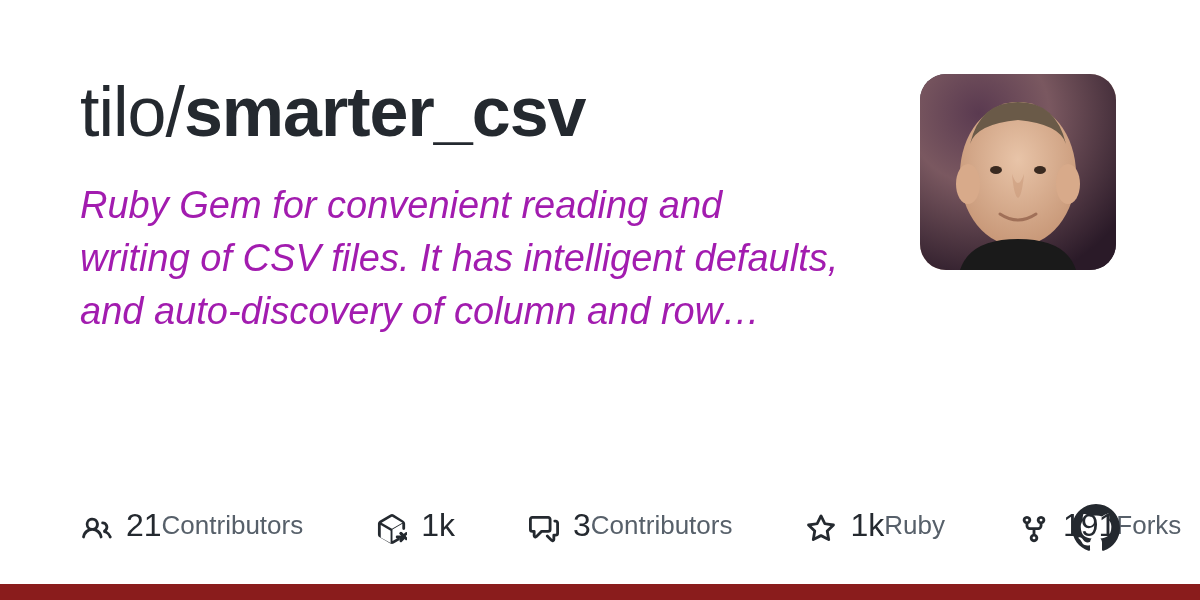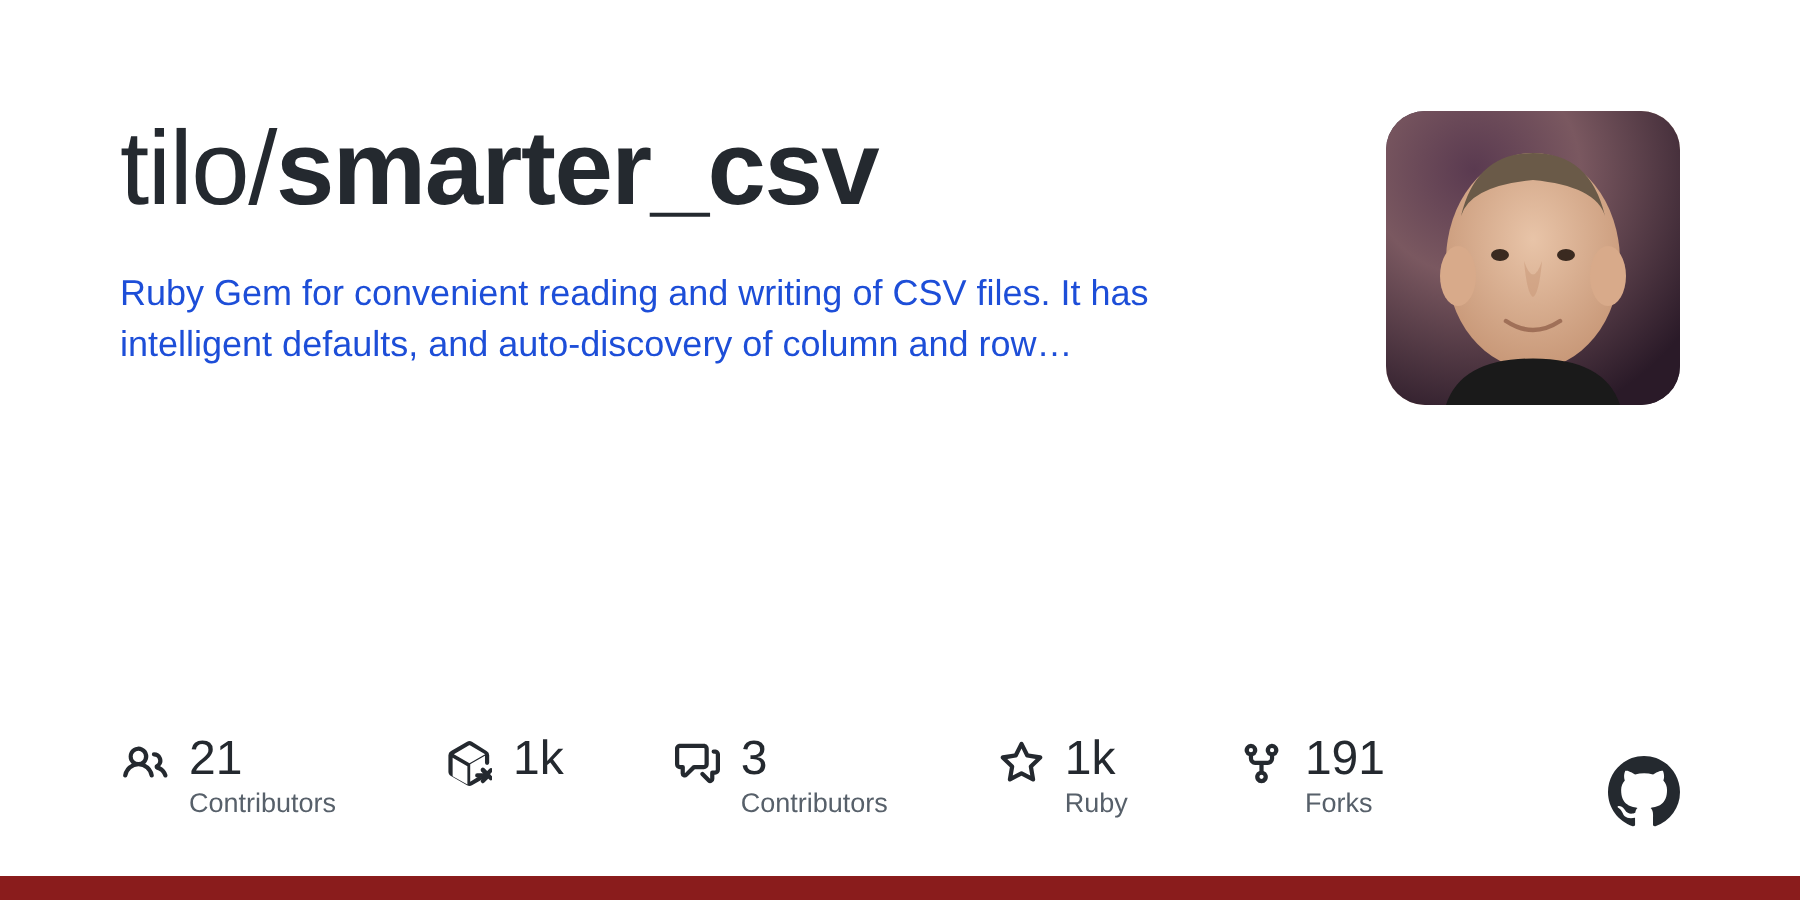--- a/index.html
+++ b/index.html
@@ -7,44 +7,44 @@
     font-family: -apple-system, BlinkMacSystemFont, "Segoe UI", Helvetica, Arial, sans-serif;
     background: #ffffff;
     width: 1200px;
     height: 600px;
     position: relative;
     overflow: hidden;
   }
   .content {
     padding: 74px 80px 0 80px;
     display: flex;
-    justify-content: space-between;
     gap: 40px;
   }
   .main {
     flex: 1;
     max-width: 800px;
   }
   .title {
     font-size: 70px;
     font-weight: 400;
     color: #24292f;
     letter-spacing: -1px;
     line-height: 1.1;
     margin-bottom: 28px;
   }
   .title .owner { font-weight: 400; }
   .title .slash { font-weight: 400; }
   .title .repo { font-weight: 700; }
   .description {
-    font-size: 24px;
+    font-size: 38px;
     line-height: 1.4;
-    color: #1d4ed8;
+    color: #a21caf;
     font-weight: 400;
     max-width: 760px;
+    font-style: italic;
   }
   .avatar-wrap {
     flex-shrink: 0;
   }
   .avatar {
     width: 196px;
     height: 196px;
     border-radius: 26px;
     background: linear-gradient(135deg, #3a2a3a 0%, #8a6a70 25%, #d4b8a8 50%, #b09080 70%, #2a2030 100%);
     position: relative;
@@ -70,29 +70,29 @@
   .stat-icon {
     width: 34px;
     height: 34px;
     display: flex;
     align-items: center;
     justify-content: center;
     color: #24292f;
     margin-top: 4px;
   }
   .stat-icon svg { width: 30px; height: 30px; }
-  .stat-text { display: flex; flex-direction: column; }
+  .stat-text { display: flex; flex-direction: row; }
   .stat-value {
     font-size: 32px;
     font-weight: 400;
     color: #24292f;
     line-height: 1.1;
   }
   .stat-label {
-    font-size: 18px;
+    font-size: 26px;
     color: #57606a;
     font-weight: 400;
     margin-top: 2px;
   }
   .github-mark {
     position: absolute;
     right: 80px;
     bottom: 48px;
     width: 48px;
     height: 48px;

